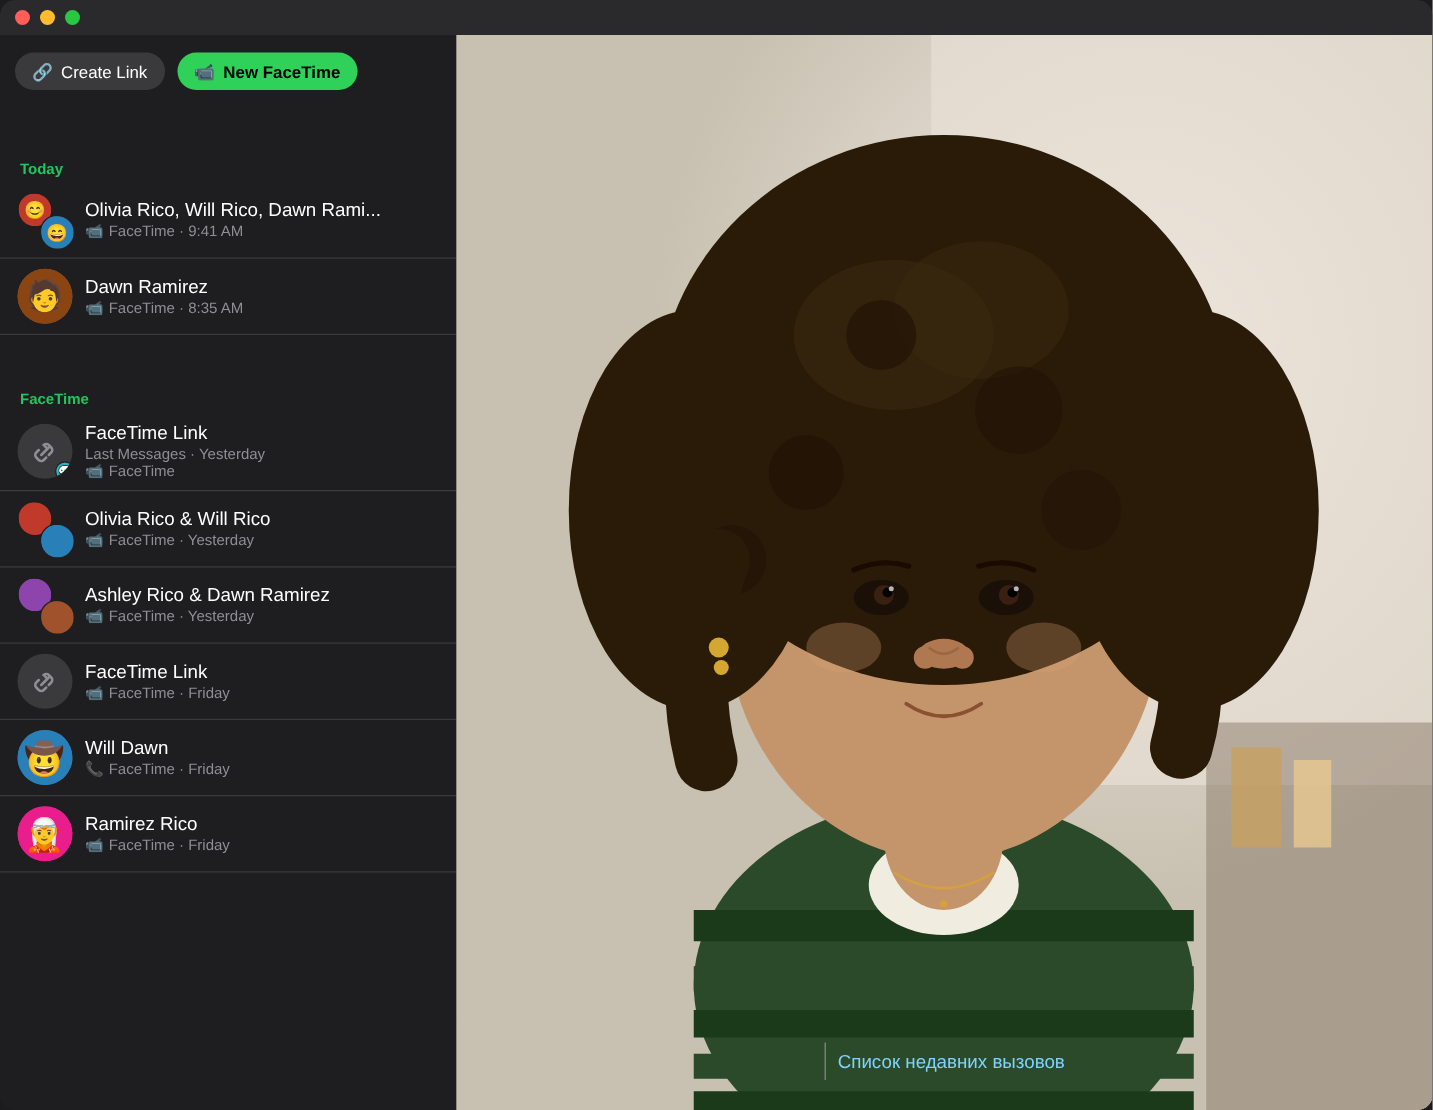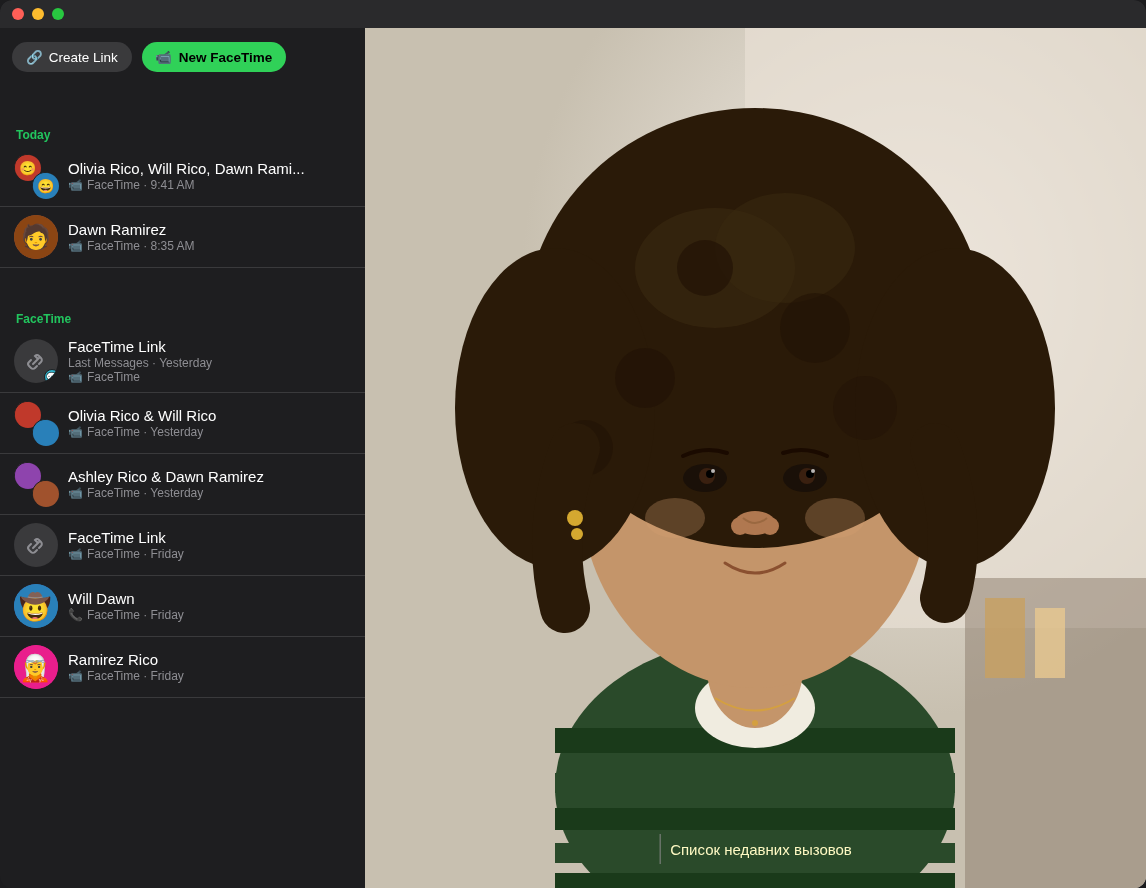--- a/index.html
+++ b/index.html
@@ -460,18 +460,18 @@
       <ellipse cx="310" cy="490" rx="30" ry="20" fill="#d4a070" opacity="0.3"></ellipse>
       <ellipse cx="470" cy="490" rx="30" ry="20" fill="#d4a070" opacity="0.3"></ellipse>
 
       <circle cx="210" cy="490" r="8" fill="#d4a830"></circle>
       <circle cx="212" cy="506" r="6" fill="#d4a830"></circle>
     </svg>
 
     
     <div style="position:absolute; bottom:24px; left:50%; transform:translateX(-50%); background:transparent; display:flex; align-items:center; gap:6px;">
       <div style="width:1px; height:30px; background:#888; margin-right:4px;"></div>
-      <span style="font-size:15px; color:#fef9c3;">Список недавних вызовов</span>
+      <span style="font-size:15px; color:#7dd3fc;">Список недавних вызовов</span>
     </div>
 
   </div>
 
 </div>
 
 </body></html>

